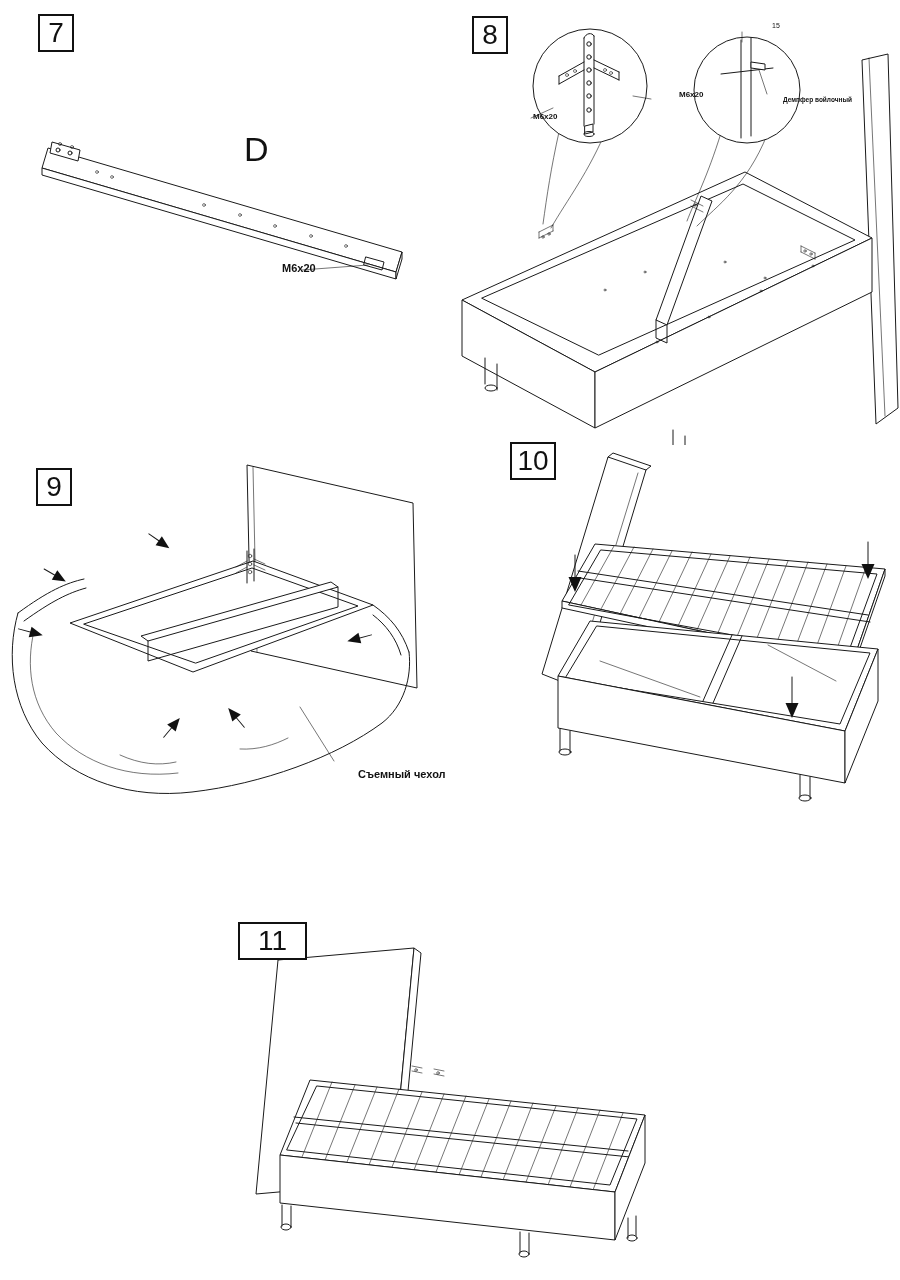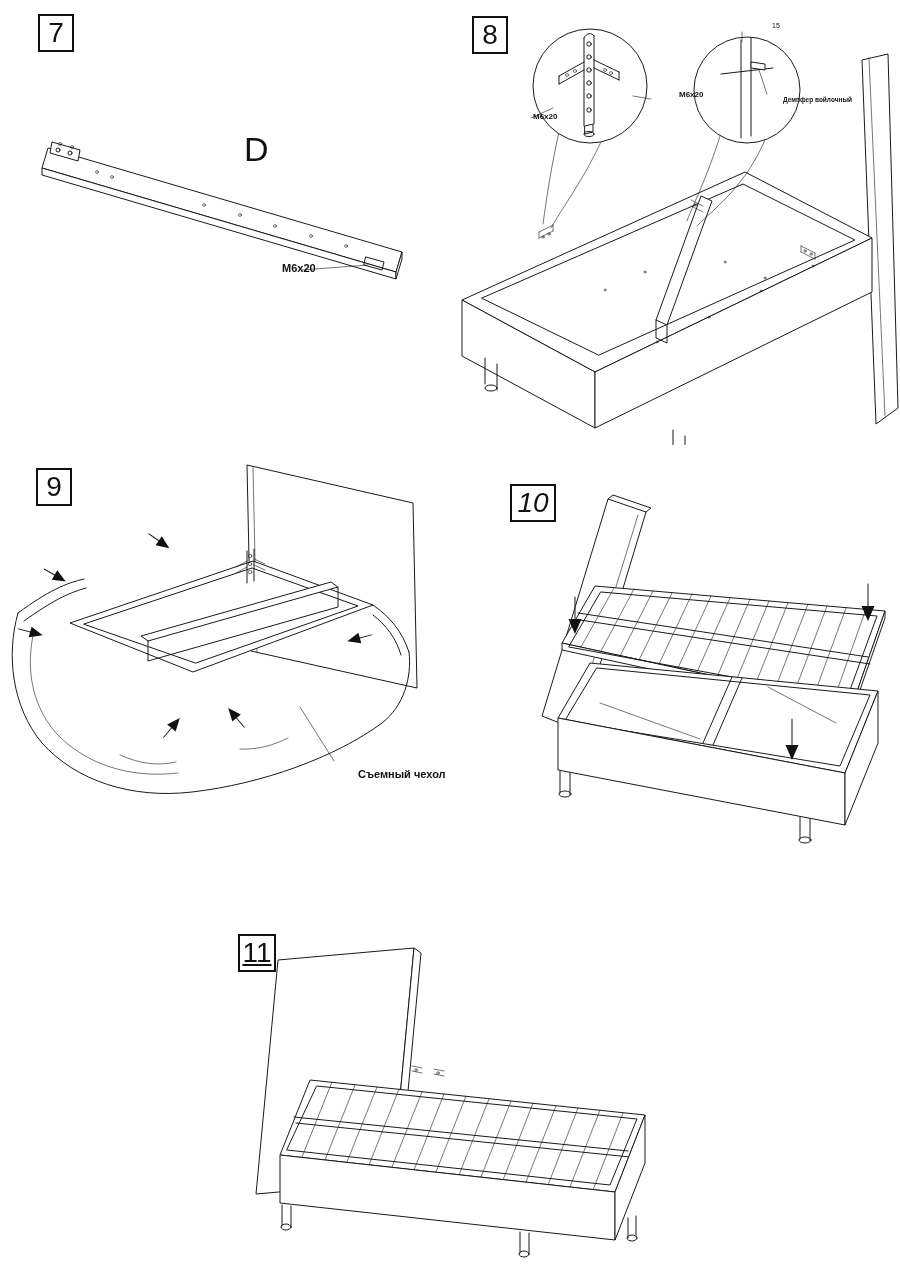--- a/index.html
+++ b/index.html
@@ -221,21 +221,21 @@
             <path class="fb" d="M-4,-5.5 L9,0 L-4,5.5 Z"></path>
           </g>
       </g>
 
       <path class="ln thin" d="M334,306 L300,252"></path>
     </svg>
 
     <div class="label small-bold" style="left:330px; top:313px;">Съемный чехол</div>
   </section>
 
-  <section class="step" style="left:500px; top:471px; width:400px; height:385px;font-style:italic;">
+  <section class="step" style="left:500px; top:429px; width:400px; height:385px;">
     <div class="step-num" style="left:10px; top:13px; width:46px; height:38px;">10</div>
 
     <svg width="400" height="385" viewBox="0 0 400 385">
 
       <g>
         <path class="lnw" d="M108,28 L146,41 L80,260 L42,245 Z"></path>
         <path class="ln" d="M108,28 L113,24 L151,37 L146,41"></path>
         <path class="ln thin" d="M138,44 L73,256"></path>
       </g>
 
@@ -274,21 +274,21 @@
           </g>
         <g transform="translate(292,248)">
             <path class="ln" stroke-width="4" d="M0,0 L0,28"></path>
             <path class="fb" d="M-6.5,26 L6.5,26 L0,41 Z"></path>
           </g>
       </g>
     </svg>
   </section>
 
   <section class="step" style="left:230px; top:920px; width:455px; height:360px;">
-    <div class="step-num" style="left:8px; top:14px; width:38px; height:38px;text-decoration:underline;">11</div>
+    <div class="step-num" style="left:8px; top:2px; width:69px; height:38px;">11</div>
 
     <svg width="455" height="360" viewBox="0 0 455 360">
 
       <g>
         <path class="lnw" d="M48,40 L184,28 L162,262 L26,274 Z"></path>
         <path class="lnw" d="M184,28 L191,33 L169,267 L162,262 Z"></path>
       </g>
 
       <g>
         <path class="lnw" d="M80,160 L415,195 L385,272 L50,235 Z"></path>

